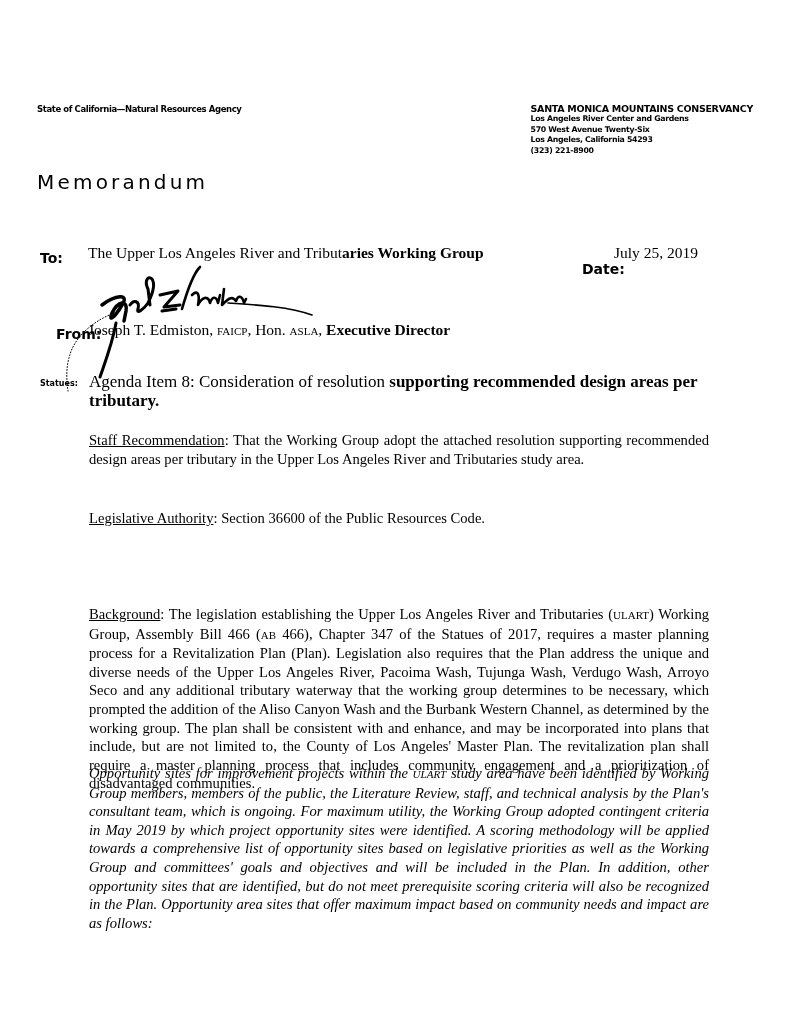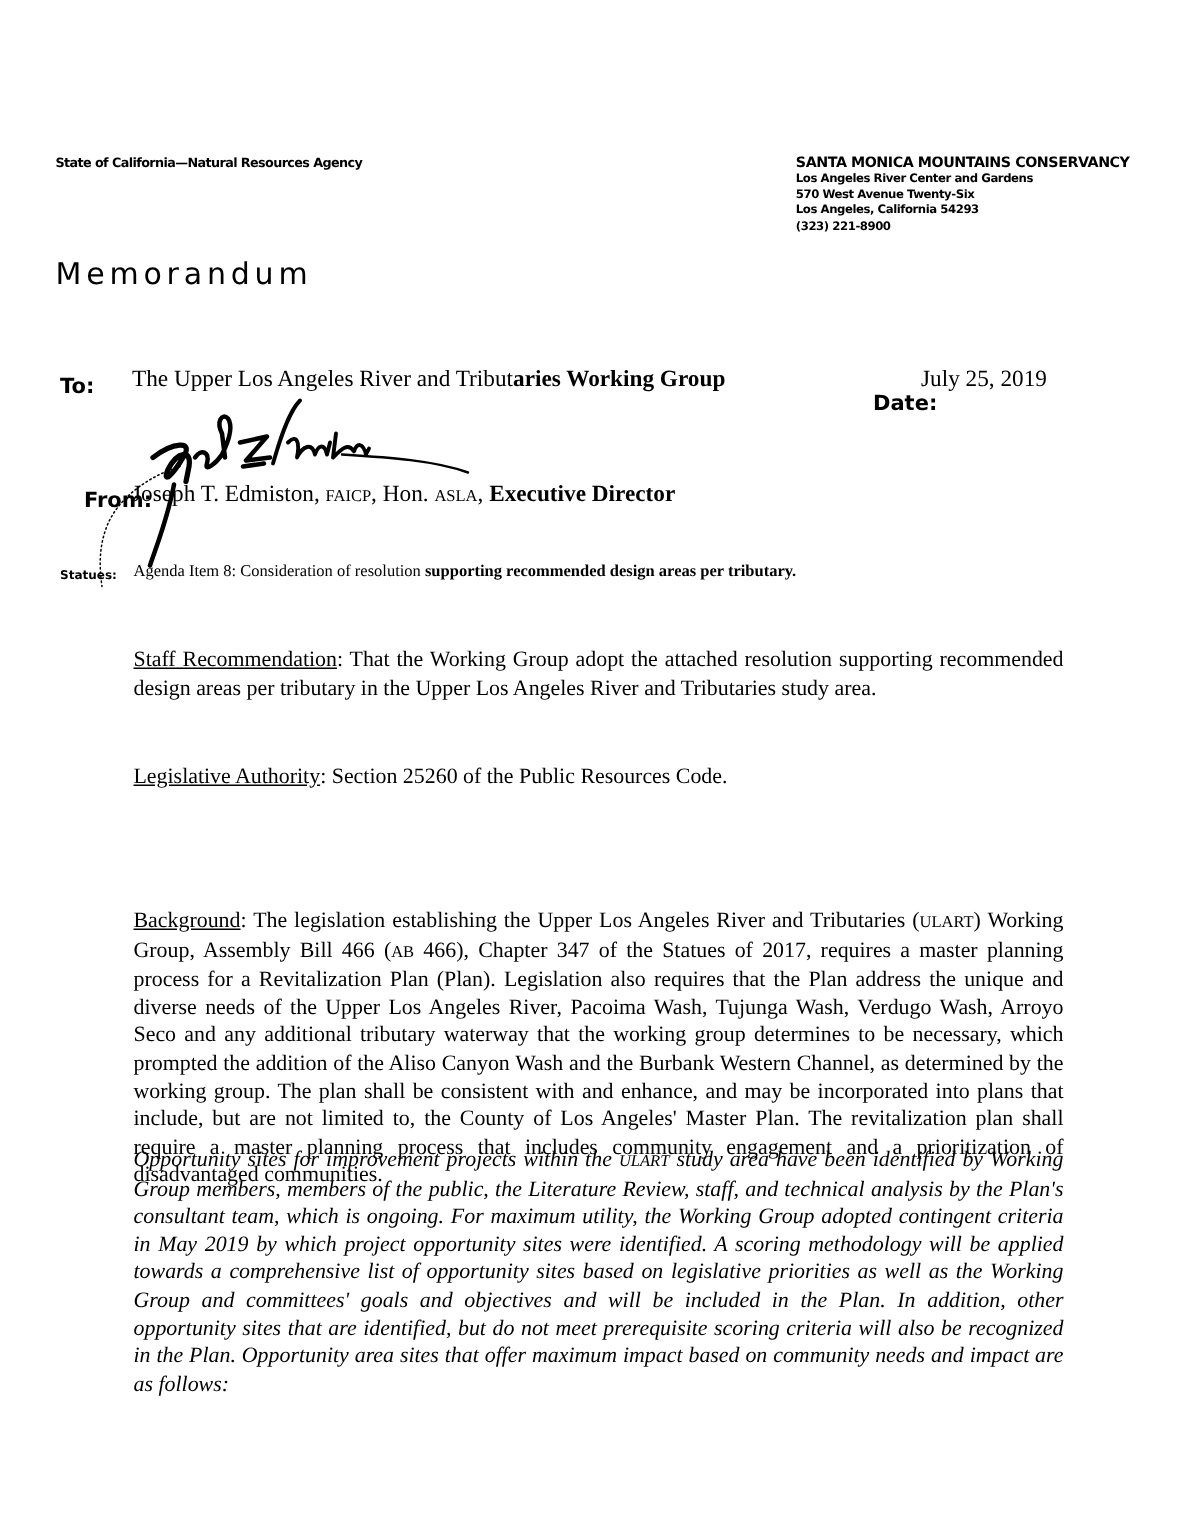--- a/index.html
+++ b/index.html
@@ -23,21 +23,21 @@
 
   .to-value { position: absolute; left: 88px; top: 244px; font-size: 15.5px; }
   .to-value b { font-weight: bold; }
   .date-value { position: absolute; left: 614px; top: 244px; font-size: 15.5px; }
   .from-value { position: absolute; left: 88px; top: 321px; font-size: 15.5px; }
   .sc { font-size: 11px; }
   .from-value .title { font-weight: bold; }
 
   .signature { position: absolute; left: 60px; top: 265px; width: 260px; height: 130px; }
 
-  .subject { position: absolute; left: 89px; top: 372px; width: 620px; font-size: 11px; font-weight: bold; line-height: 19px; }
+  .subject { position: absolute; left: 89px; top: 372px; width: 620px; font-size: 17px; font-weight: bold; line-height: 19px; }
   .subject .normal { font-weight: normal; }
 
   .body-block { position: absolute; left: 89px; width: 620px; font-size: 14.6px; line-height: 18.6px; text-align: justify; }
   .u { text-decoration: underline; }
   .p1 { top: 431px; }
   .p2 { top: 509px; }
   .p3 { top: 568px; margin-top: 37px; }
   .p4 { top: 764px; font-style: italic; }
 </style>
 </head>
@@ -84,21 +84,21 @@
   <div class="hdr-label subj-label sans">Statues:</div>
   <div class="subject serif">
     <span class="normal">Agenda Item 8: Consideration of resolution </span><span>supporting recommended design areas per tributary.</span>
   </div>
 
   <div class="body-block p1 serif">
     <span class="u">Staff Recommendation</span><span>: That the Working Group adopt the attached resolution supporting recommended design areas per tributary in the Upper Los Angeles River and Tributaries study area.</span>
   </div>
 
   <div class="body-block p2 serif">
-    <span class="u">Legislative Authority</span><span>: Section 25260 of the Public Resources Code.</span>
+    <span class="u">Legislative Authority</span><span>: Section 36600 of the Public Resources Code.</span>
   </div>
 
   <div class="body-block p3 serif">
     <span class="u">Background</span><span>: The legislation establishing the Upper Los Angeles River and Tributaries (</span><span class="sc">ULART</span><span>) Working Group, Assembly Bill 466 (</span><span class="sc">AB</span><span> 466), Chapter 347 of the Statues of 2017, requires a master planning process for a Revitalization Plan (Plan). Legislation also requires that the Plan address the unique and diverse needs of the Upper Los Angeles River, Pacoima Wash, Tujunga Wash, Verdugo Wash, Arroyo Seco and any additional tributary waterway that the working group determines to be necessary, which prompted the addition of the Aliso Canyon Wash and the Burbank Western Channel, as determined by the working group. The plan shall be consistent with and enhance, and may be incorporated into plans that include, but are not limited to, the County of Los Angeles' Master Plan. The revitalization plan shall require a master planning process that includes community engagement and a prioritization of disadvantaged communities.</span>
   </div>
 
   <div class="body-block p4 serif">
     <span>Opportunity sites for improvement projects within the </span><span class="sc">ULART</span><span> study area have been identified by Working Group members, members of the public, the Literature Review, staff, and technical analysis by the Plan's consultant team, which is ongoing.  For maximum utility, the Working Group adopted contingent criteria in May 2019 by which project opportunity sites were identified.  A scoring methodology will be applied towards a comprehensive list of opportunity sites based on legislative priorities as well as the Working Group and committees' goals and objectives and will be included in the Plan.  In addition, other opportunity sites that are identified, but do not meet prerequisite scoring criteria will also be recognized in the Plan.  Opportunity area sites that offer maximum impact based on community needs and impact are as follows:</span>
   </div>
 

